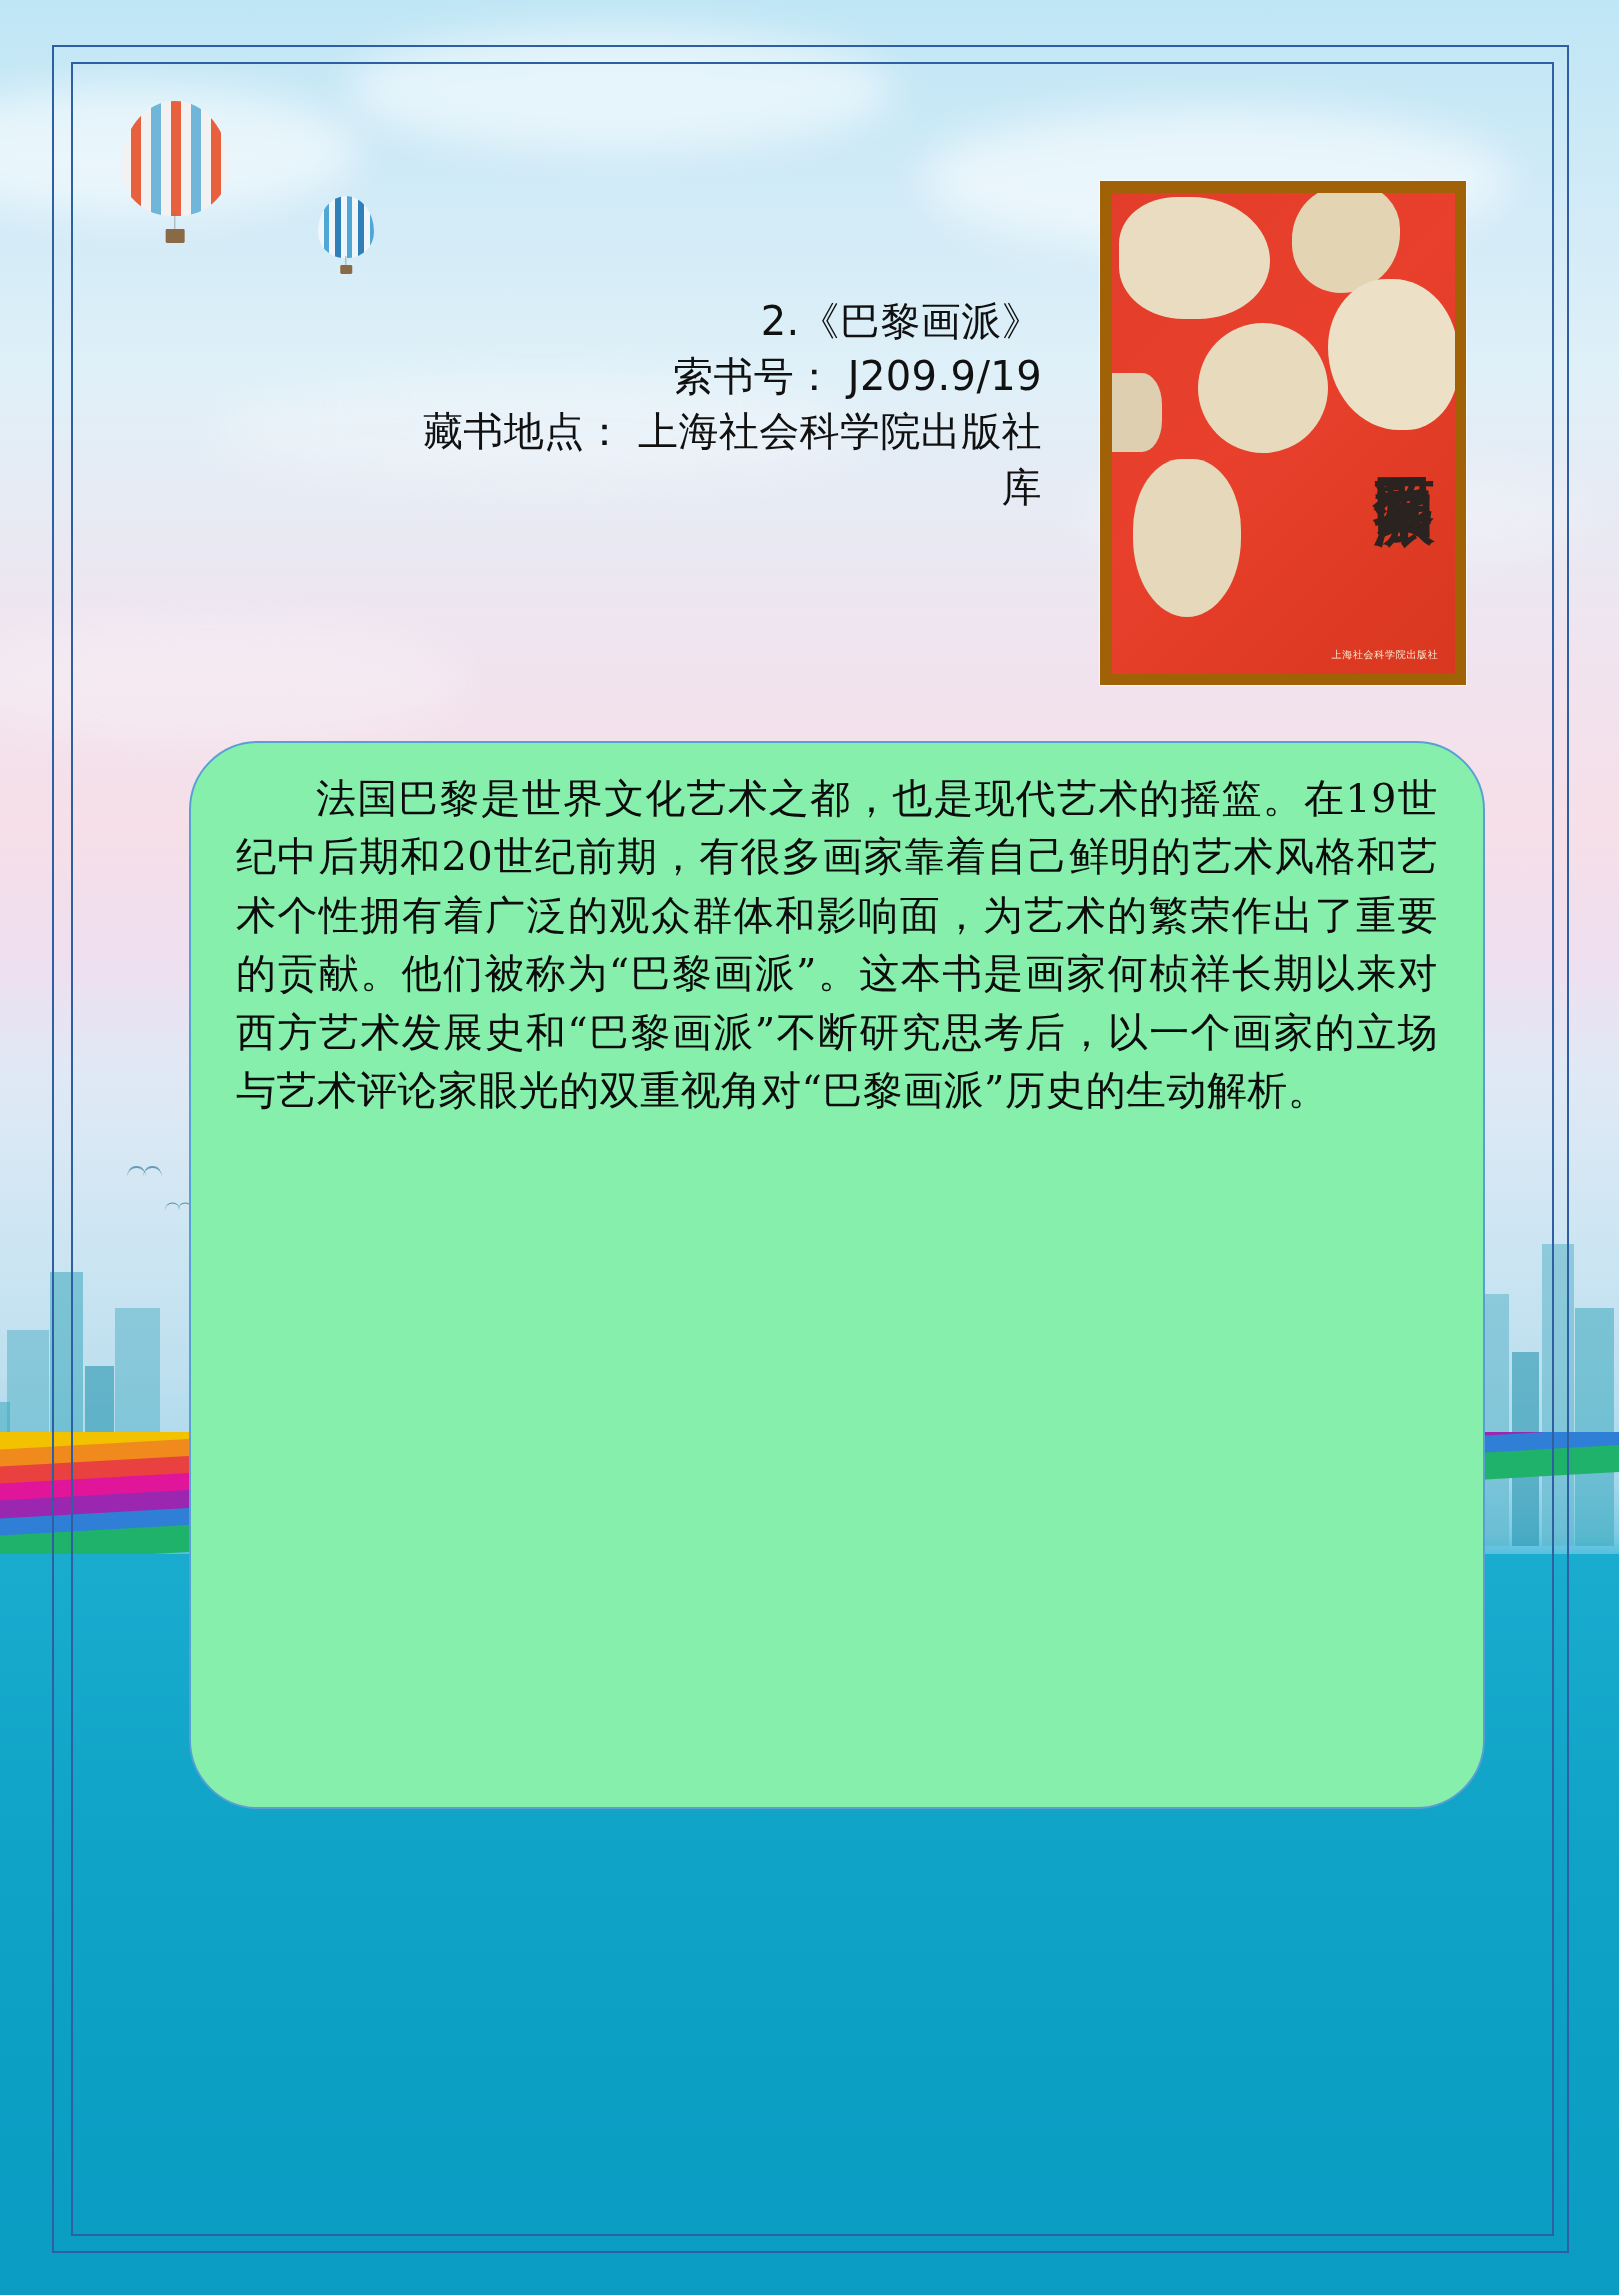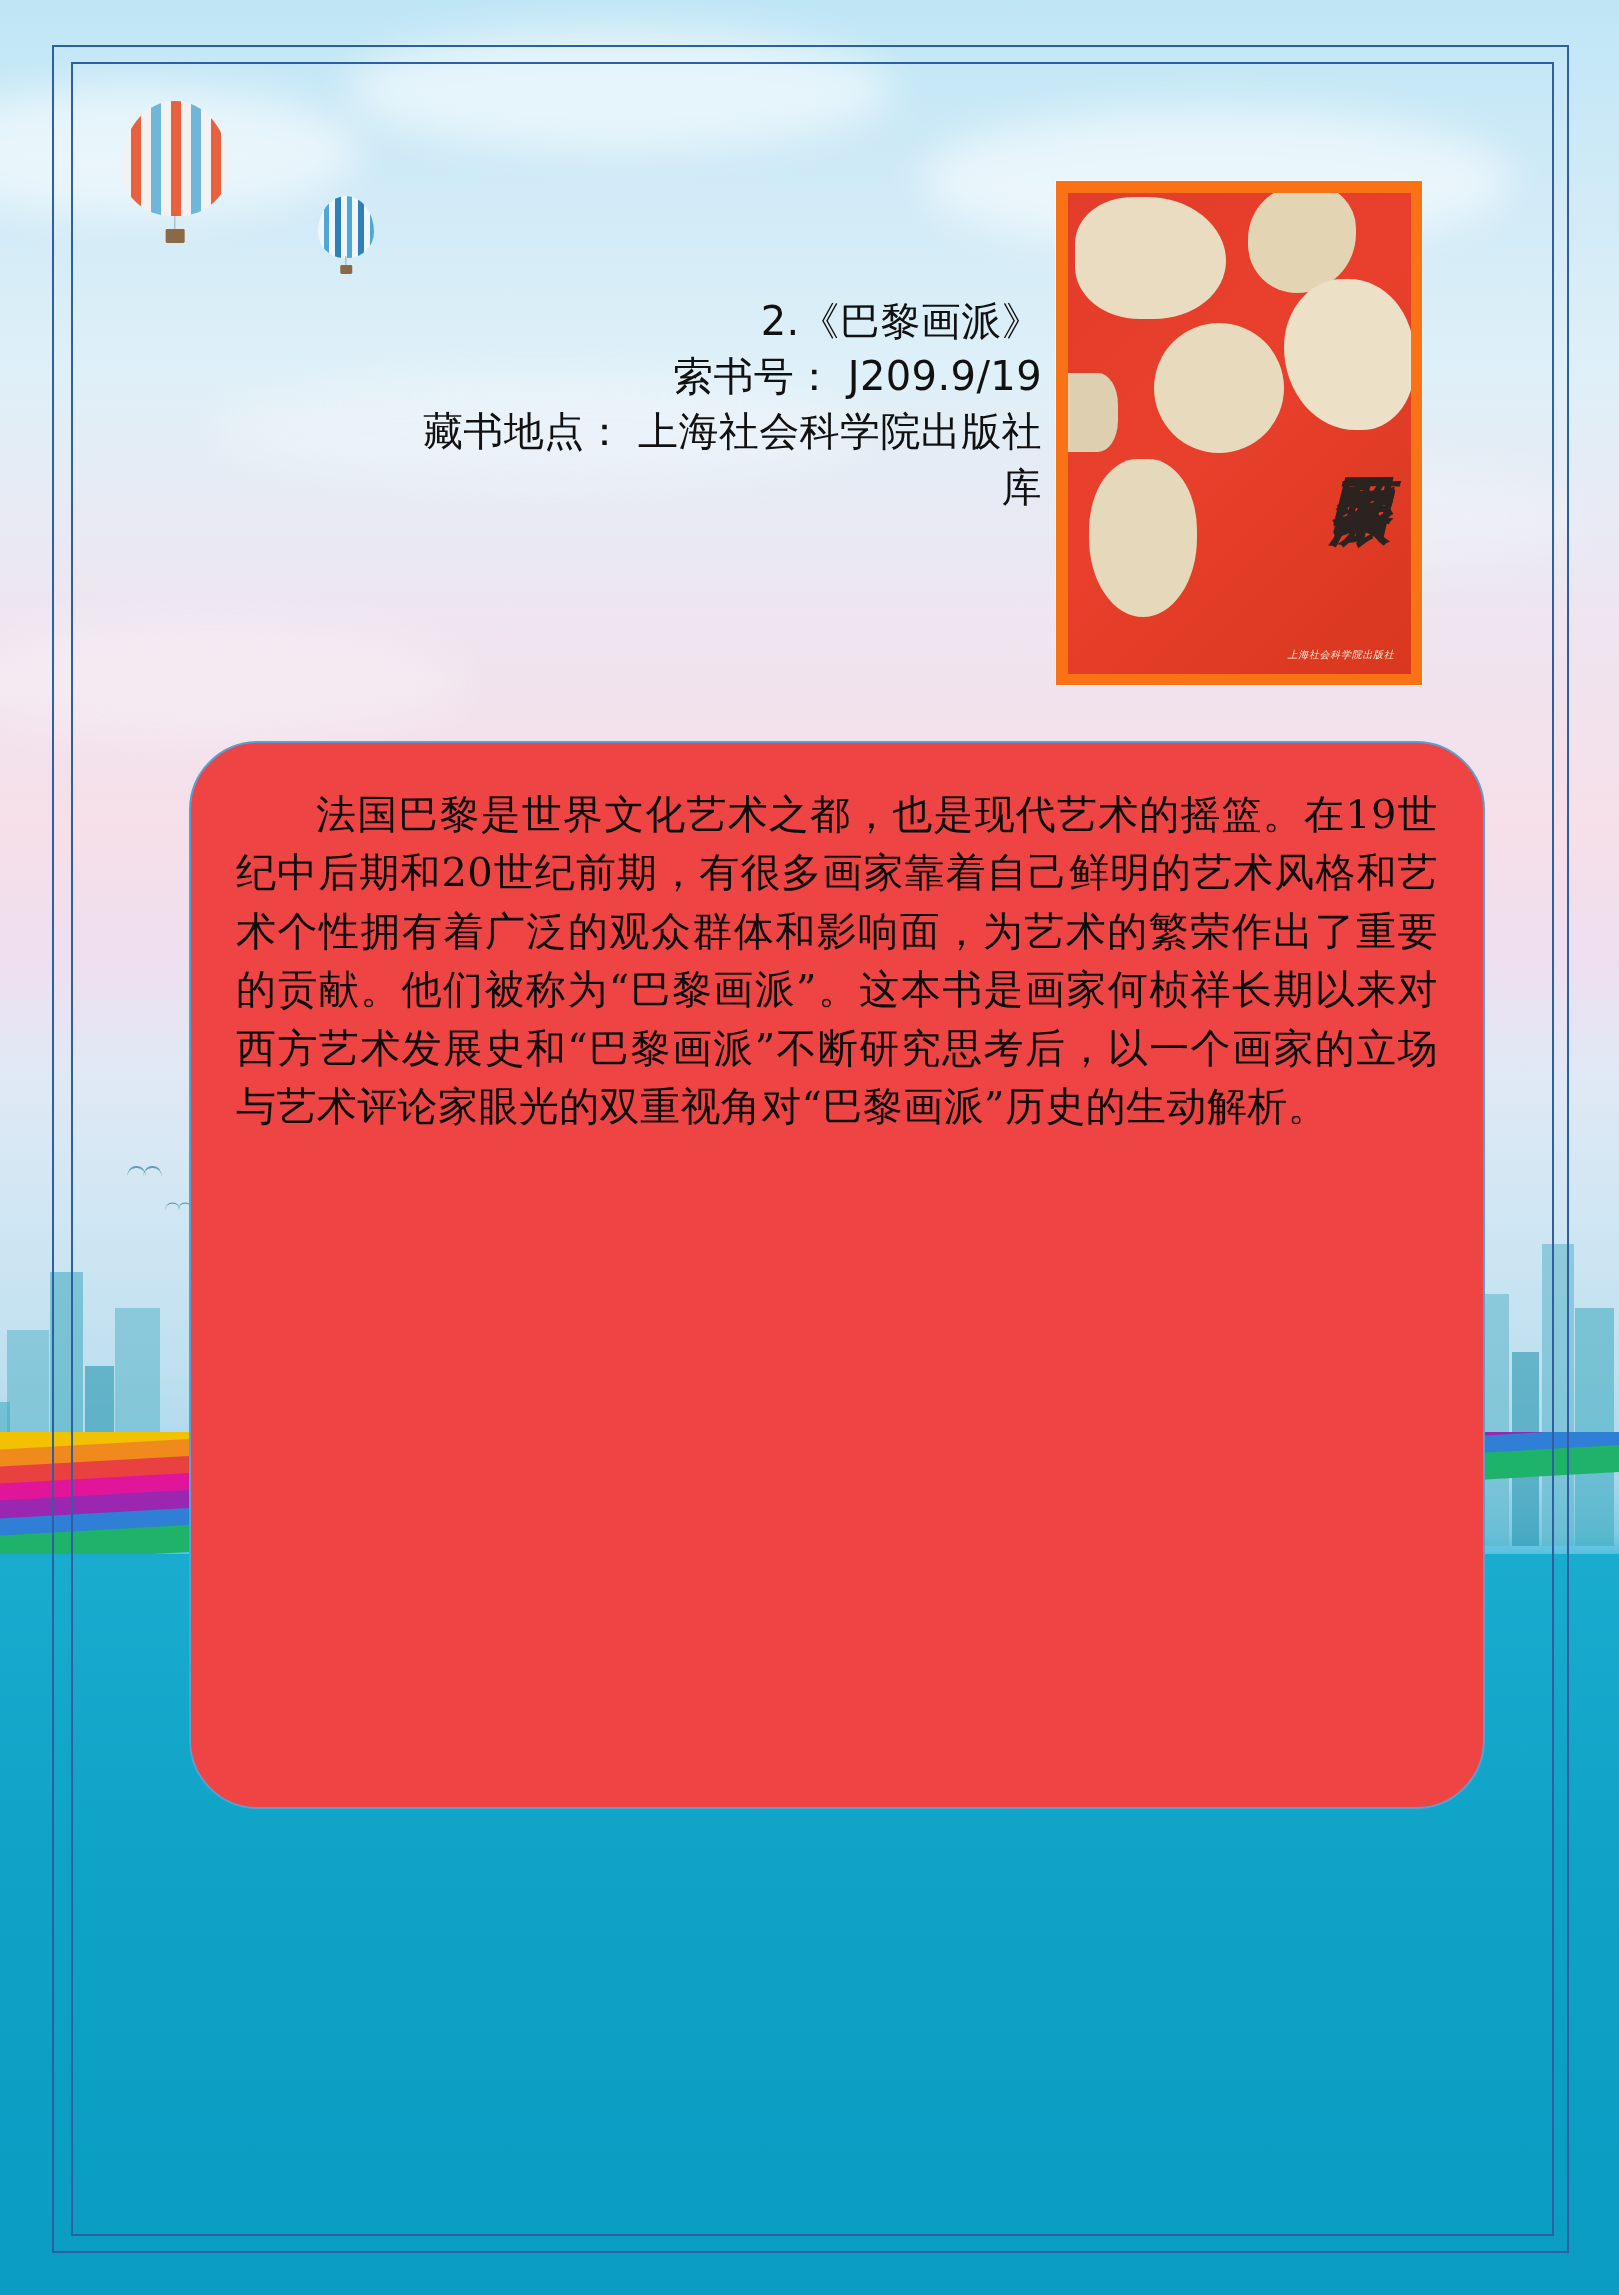--- a/index.html
+++ b/index.html
@@ -129,29 +129,28 @@
     position: absolute;
     left: 50%;
     width: 1.4px;
     background: rgba(120,120,120,0.6);
     transform: translateX(-50%);
   }
 
   
   .book-photo {
     position: absolute;
-    left: 1056px;
+    left: 1100px;
     top: 181px;
     width: 366px;
     height: 504px;
-    background: #f97316;
+    background: #a16207;
     padding: 11.5px;
     box-sizing: border-box;
     box-shadow: 0 0 0 0.7px rgba(255,255,255,0.9);
-    font-style: italic;
   }
   .book-cover {
     position: relative;
     width: 100%;
     height: 100%;
     background: linear-gradient(135deg, #e23d2b 0%, #e8402c 45%, #d9371f 100%);
     overflow: hidden;
   }
   .cv-shape {
     position: absolute;
@@ -193,25 +192,25 @@
   }
   .heading div { white-space: pre-wrap; text-align: right; }
 
   
   .desc-card {
     position: absolute;
     left: 189px;
     top: 741px;
     width: 1296px;
     height: 1068px;
-    background: #ef4444;
+    background: #86efac;
     border: 2.2px solid #5a9fd4;
     border-radius: 69px;
     box-sizing: border-box;
-    padding: 42px 45px 29px 45px;
+    padding: 26px 45px 29px 45px;
   }
   .desc-card p {
     margin: 0;
     color: #0d0d0d;
     font-size: 40px;
     line-height: 1.46;
     text-align: justify;
     text-indent: 2em;
     font-family: "DejaVu Serif", serif;
     letter-spacing: 0.4px;

